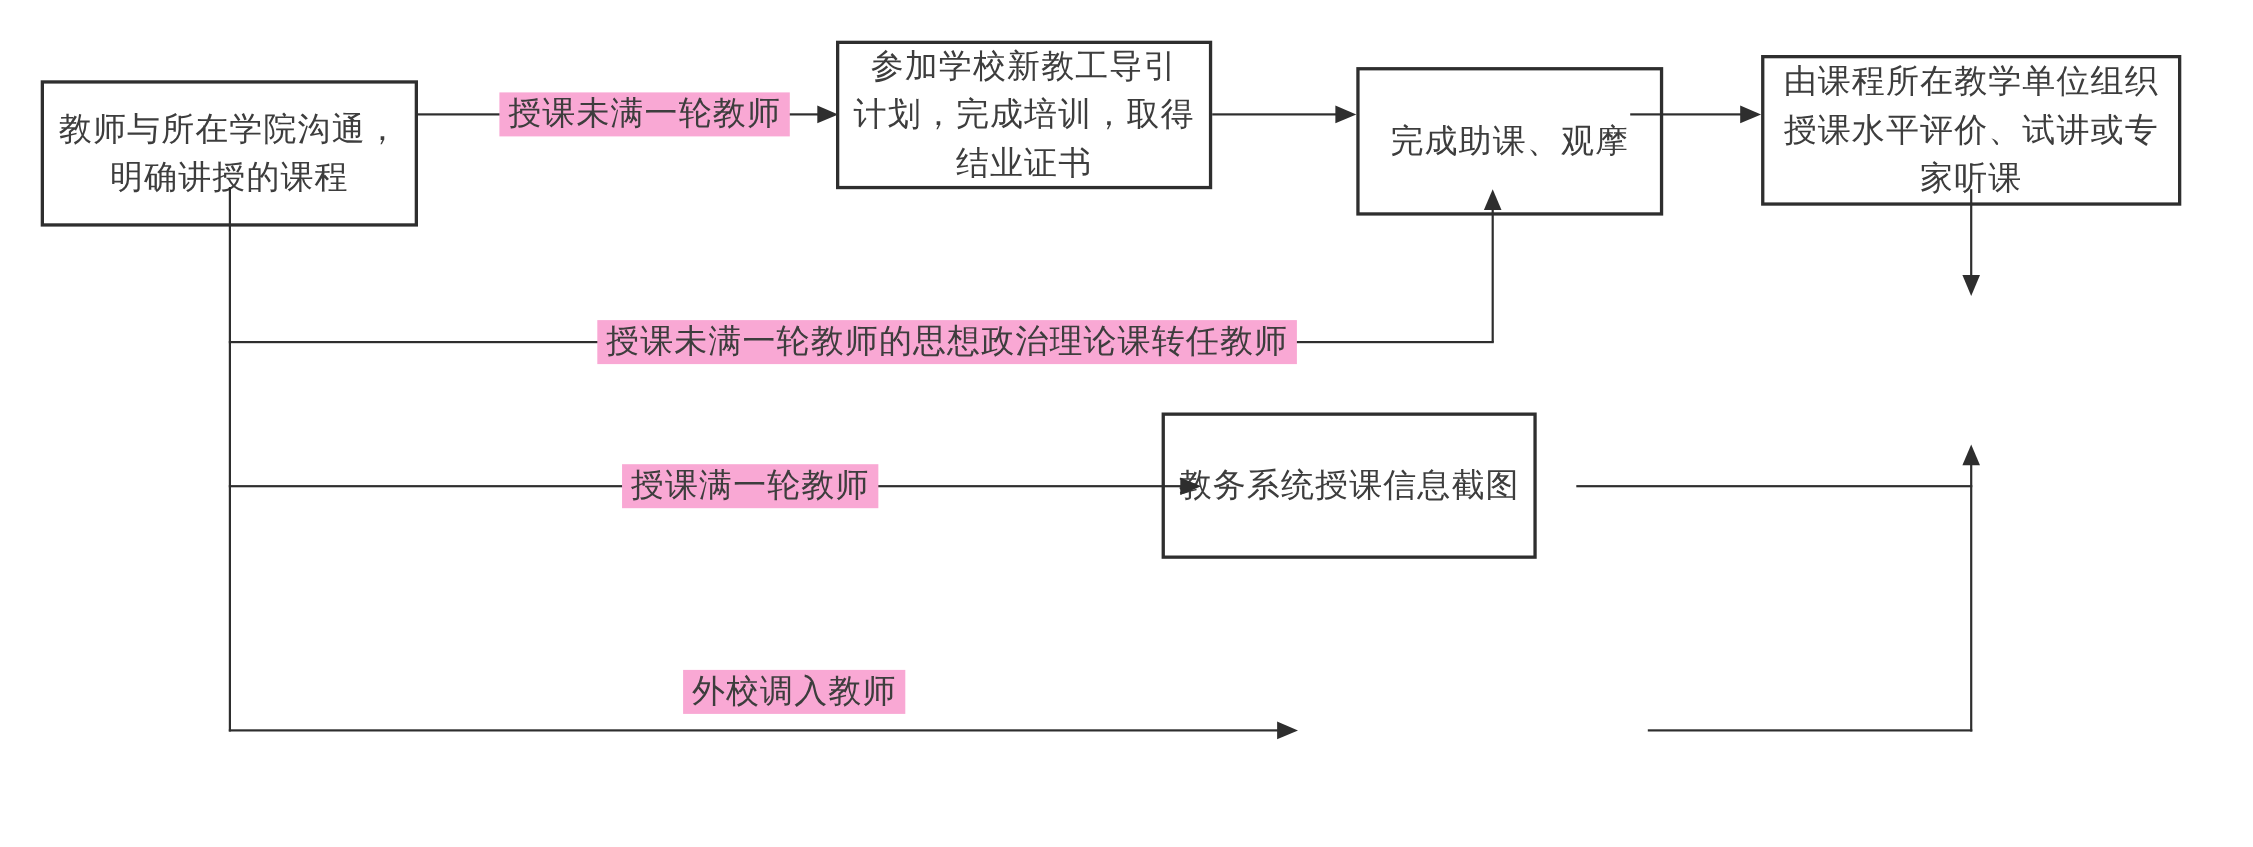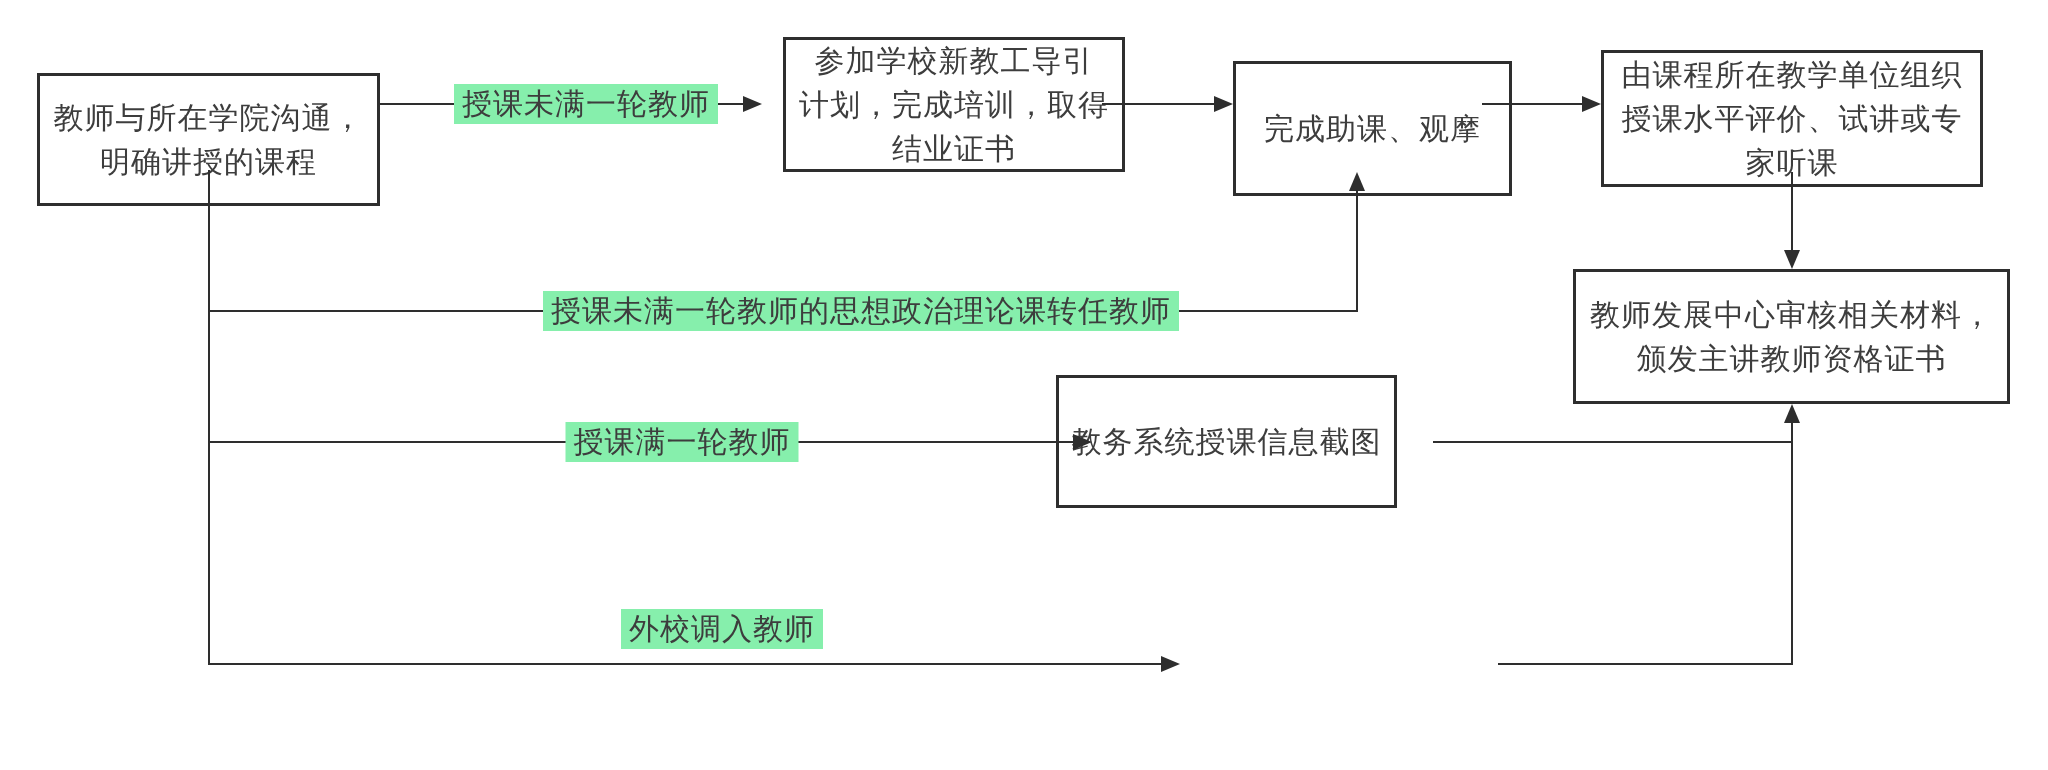--- a/index.html
+++ b/index.html
@@ -24,51 +24,49 @@
   }
   .hline{position:absolute;height:2px;background:#2e2e2e;}
   .vline{position:absolute;width:2px;background:#2e2e2e;}
   .arrow{position:absolute;width:0;height:0;}
   .arrow.right{border-top:8px solid transparent;border-bottom:8px solid transparent;border-left:19px solid #2e2e2e;}
   .arrow.up{border-left:8px solid transparent;border-right:8px solid transparent;border-bottom:19px solid #2e2e2e;}
   .arrow.down{border-left:8px solid transparent;border-right:8px solid transparent;border-top:19px solid #2e2e2e;}
   .edge-label{
     position:absolute;
     transform:translate(-50%,-50%);
-    background:#86efac;
+    background:#f9a8d4;
     padding:0 8px;
     font-size:30px;line-height:40px;
     white-space:nowrap;
     letter-spacing:1px;
   }
   
   #node-communicate{left:37px;top:37px;width:343px;height:133px;margin-top:36px;}
-  #node-orientation{left:783px;top:37px;width:342px;height:135px;}
+  #node-orientation{left:760px;top:37px;width:342px;height:135px;}
   #node-assist{left:1233px;top:37px;width:279px;height:135px;margin-top:24px;}
   #node-evaluate{left:1601px;top:50px;width:382px;height:137px;}
   #node-certify{left:1573px;top:269px;width:437px;height:135px;}
   #node-screenshot{left:1056px;top:375px;width:341px;height:133px;}
   #node-proof{left:1180px;top:597px;width:318px;height:136px;}
 </style>
 </head>
 <body>
 
 <div class="canvas">
 
   <div class="node" id="node-communicate">教师与所在学院沟通，
 明确讲授的课程</div>
   <div class="node" id="node-orientation">参加学校新教工导引
 计划，完成培训，取得
 结业证书</div>
   <div class="node" id="node-assist">完成助课、观摩</div>
   <div class="node" id="node-evaluate">由课程所在教学单位组织
 授课水平评价、试讲或专
 家听课</div>
-  <div class="node" id="node-certify">教师发展中心审核相关材料，
-颁发主讲教师资格证书</div>
   <div class="node" id="node-screenshot">教务系统授课信息截图</div>
 
   <div class="hline" style="left:380px;top:103px;width:364px;"></div>
   <div class="arrow right" style="left:743px;top:96px;"></div>
 
   <div class="hline" style="left:1102px;top:103px;width:113px;"></div>
   <div class="arrow right" style="left:1214px;top:96px;"></div>
 
   <div class="hline" style="left:1482px;top:103px;width:101px;"></div>
   <div class="arrow right" style="left:1582px;top:96px;"></div>

